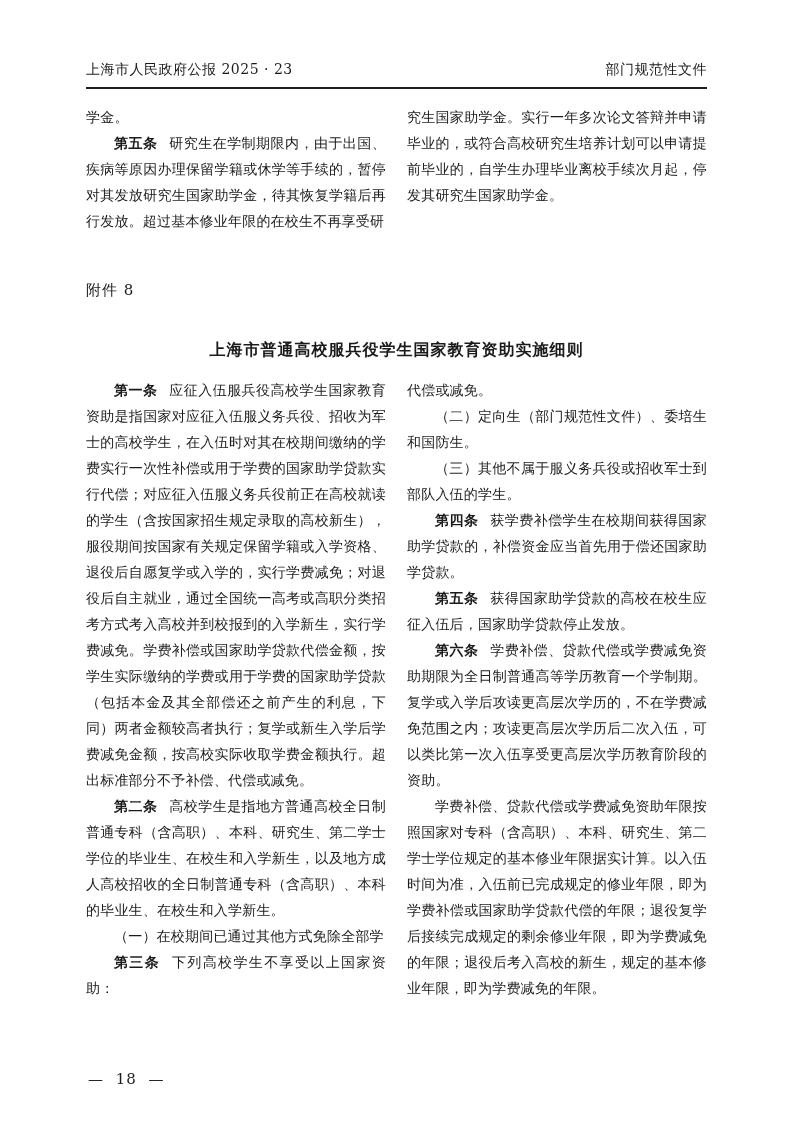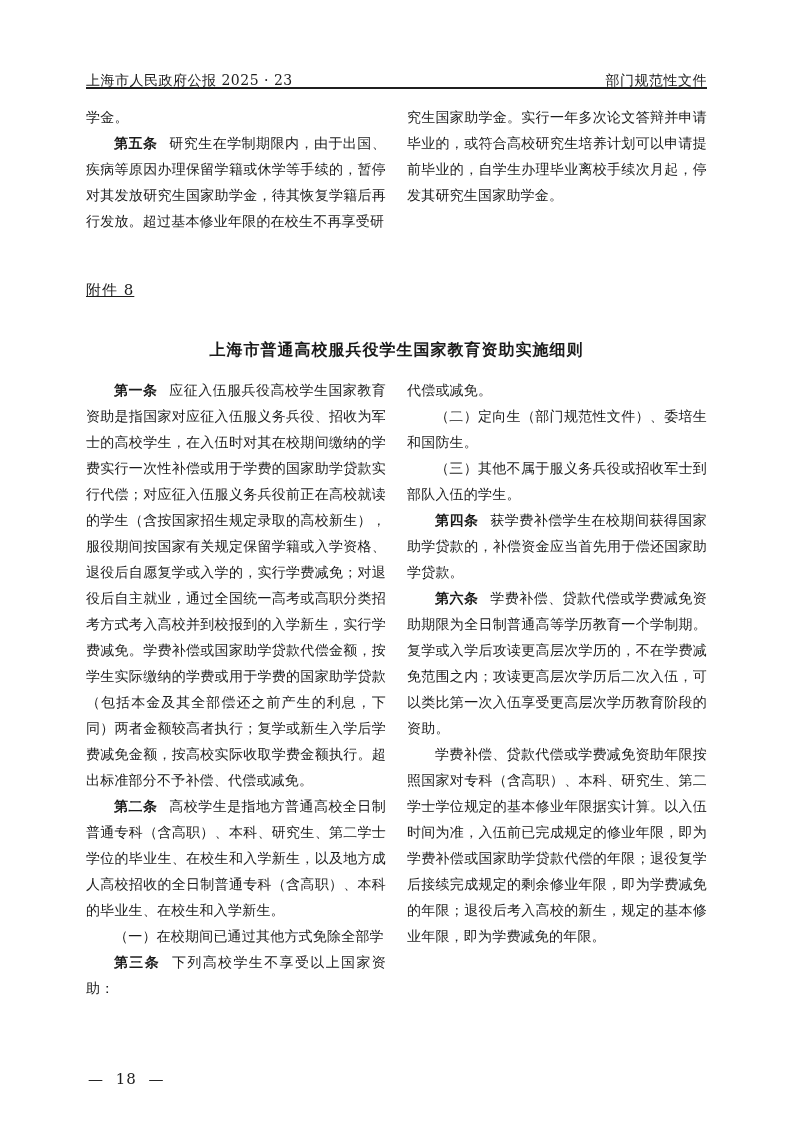--- a/index.html
+++ b/index.html
@@ -11,21 +11,21 @@
   .page {
     position: relative;
     width: 793px;
     height: 1122px;
     margin: 0 auto;
     background: #ffffff;
     overflow: hidden;
   }
   .header {
     position: absolute;
-    top: 72px;
+    top: 61px;
     left: 86px;
     right: 86px;
     display: flex;
     justify-content: space-between;
     align-items: center;
     font-size: 14px;
     letter-spacing: 0.5px;
   }
   .rule {
     position: absolute;
@@ -56,21 +56,20 @@
   b.lead {
     font-family: "DejaVu Sans", "Liberation Sans", sans-serif;
     font-weight: 700;
     padding-right: 0.85em;
   }
   .attachment {
     margin-top: 46px;
     font-size: 15px;
     line-height: 20px;
     letter-spacing: 1px;
-    text-decoration: underline;
   }
   .doc-title {
     margin-top: 35px;
     text-align: center;
     font-family: "DejaVu Sans", "Liberation Sans", sans-serif;
     font-weight: 700;
     font-size: 16px;
     line-height: 30px;
     letter-spacing: 1px;
   }
@@ -117,20 +116,21 @@
         <p class="para indent"><b class="lead">第一条</b><span>应征入伍服兵役高校学生国家教育资助是指国家对应征入伍服义务兵役、招收为军士的高校学生，在入伍时对其在校期间缴纳的学费实行一次性补偿或用于学费的国家助学贷款实行代偿；对应征入伍服义务兵役前正在高校就读的学生（含按国家招生规定录取的高校新生），服役期间按国家有关规定保留学籍或入学资格、退役后自愿复学或入学的，实行学费减免；对退役后自主就业，通过全国统一高考或高职分类招考方式考入高校并到校报到的入学新生，实行学费减免。学费补偿或国家助学贷款代偿金额，按学生实际缴纳的学费或用于学费的国家助学贷款（包括本金及其全部偿还之前产生的利息，下同）两者金额较高者执行；复学或新生入学后学费减免金额，按高校实际收取学费金额执行。超出标准部分不予补偿、代偿或减免。</span></p>
         <p class="para indent"><b class="lead">第二条</b><span>高校学生是指地方普通高校全日制普通专科（含高职）、本科、研究生、第二学士学位的毕业生、在校生和入学新生，以及地方成人高校招收的全日制普通专科（含高职）、本科的毕业生、在校生和入学新生。</span></p>
         <p class="para indent"><span>（一）在校期间已通过其他方式免除全部学</span></p>
         <p class="para indent"><b class="lead">第三条</b><span>下列高校学生不享受以上国家资助：</span></p>
       </div>
       <div class="col">
         <p class="para"><span>代偿或减免。</span></p>
         <p class="para indent"><span>（二）定向生（部门规范性文件）、委培生和国防生。</span></p>
         <p class="para indent"><span>（三）其他不属于服义务兵役或招收军士到部队入伍的学生。</span></p>
         <p class="para indent"><b class="lead">第四条</b><span>获学费补偿学生在校期间获得国家助学贷款的，补偿资金应当首先用于偿还国家助学贷款。</span></p>
+        <p class="para indent"><b class="lead">第五条</b><span>获得国家助学贷款的高校在校生应征入伍后，国家助学贷款停止发放。</span></p>
         <p class="para indent"><b class="lead">第六条</b><span>学费补偿、贷款代偿或学费减免资助期限为全日制普通高等学历教育一个学制期。复学或入学后攻读更高层次学历的，不在学费减免范围之内；攻读更高层次学历后二次入伍，可以类比第一次入伍享受更高层次学历教育阶段的资助。</span></p>
         <p class="para indent"><span>学费补偿、贷款代偿或学费减免资助年限按照国家对专科（含高职）、本科、研究生、第二学士学位规定的基本修业年限据实计算。以入伍时间为准，入伍前已完成规定的修业年限，即为学费补偿或国家助学贷款代偿的年限；退役复学后接续完成规定的剩余修业年限，即为学费减免的年限；退役后考入高校的新生，规定的基本修业年限，即为学费减免的年限。</span></p>
       </div>
     </div>
 
   </div>
 
   <div class="footer">— 18 —</div>
 
 </div>

